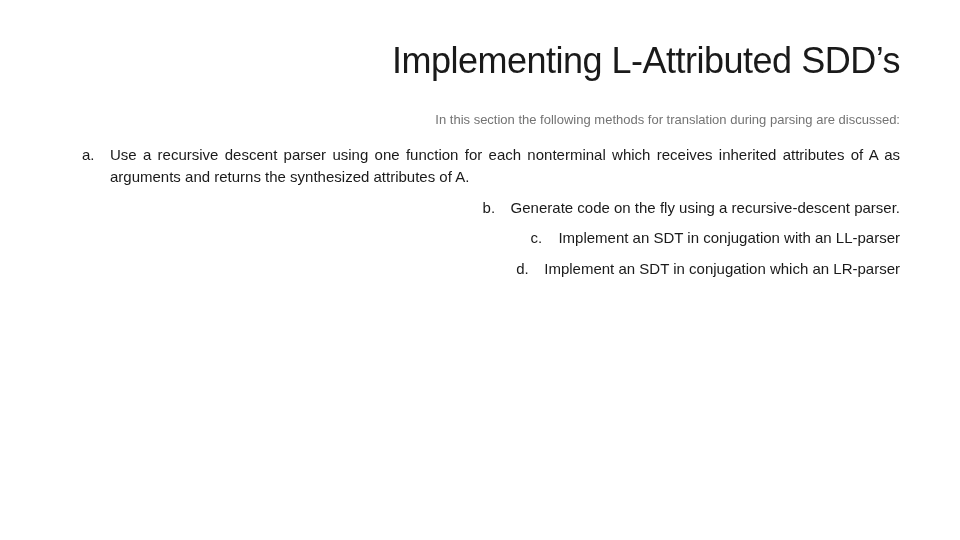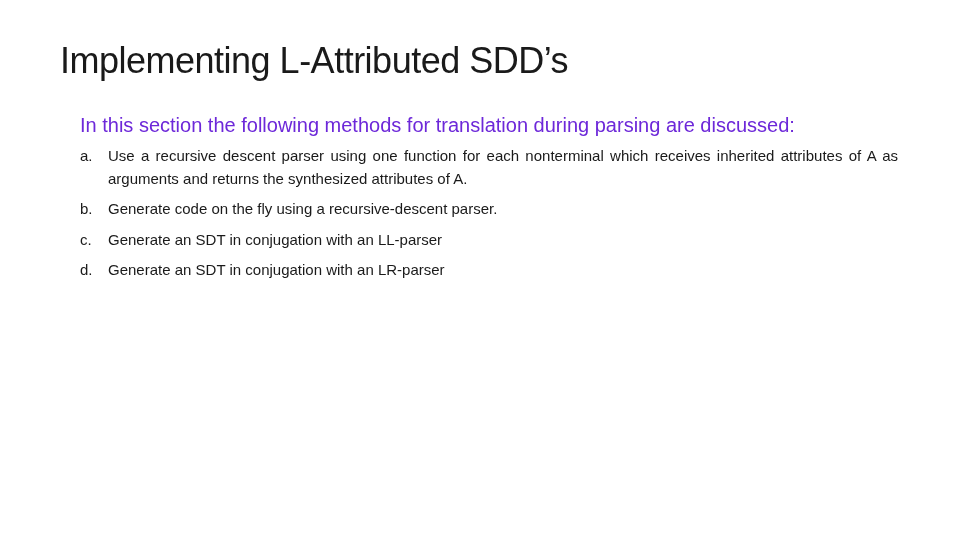--- a/index.html
+++ b/index.html
@@ -1,18 +1,19 @@
 <!DOCTYPE html>
 <html><head>
   <meta charset="utf-8">
   <style>
     * {
       margin: 0;
       padding: 0;
       box-sizing: border-box;
+      align-items: flex-end;
     }
 
     body {
       width: 960px;
       height: 540px;
       background: #ffffff;
       font-family: 'Segoe UI', Arial, sans-serif;
       display: flex;
       align-items: flex-start;
       justify-content: flex-start;
@@ -37,24 +38,24 @@
     }
 
     .content {
       display: flex;
       flex-direction: column;
       gap: 0px;
       padding-left: 20px;
     }
 
     .intro-text {
-      font-size: 20px;
-      color: #6d28d9;
+      font-size: 13px;
+      color: #737373;
       line-height: 1.5;
-      margin-bottom: 5px;
+      margin-bottom: 14px;
       text-align: justify;
       max-width: 820px;
     }
 
     .list {
       list-style: none;
       padding: 0;
       margin: 0;
       display: flex;
       flex-direction: column;
@@ -93,21 +94,21 @@
       <li class="list-item">
         <span class="list-label">a.</span>
         <span class="list-text">Use a recursive descent parser using one function for each  nonterminal  which  receives  inherited attributes of A as arguments and returns the synthesized attributes of A.</span>
       </li>
       <li class="list-item">
         <span class="list-label">b.</span>
         <span class="list-text">Generate code on the fly using a recursive-descent parser.</span>
       </li>
       <li class="list-item">
         <span class="list-label">c.</span>
-        <span class="list-text">Generate an SDT in conjugation with an LL-parser</span>
+        <span class="list-text">Implement an SDT in conjugation with an LL-parser</span>
       </li>
       <li class="list-item">
         <span class="list-label">d.</span>
-        <span class="list-text">Generate an SDT in conjugation with an LR-parser</span>
+        <span class="list-text">Implement an SDT in conjugation which an LR-parser</span>
       </li>
     </ul>
   </div>
 </div>
 
 </body></html>

